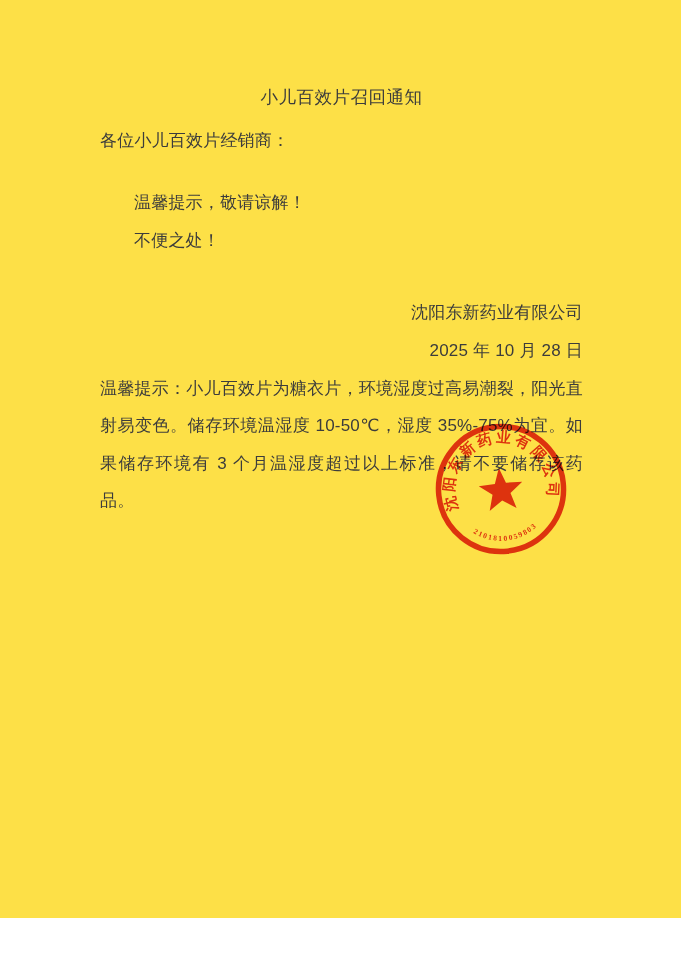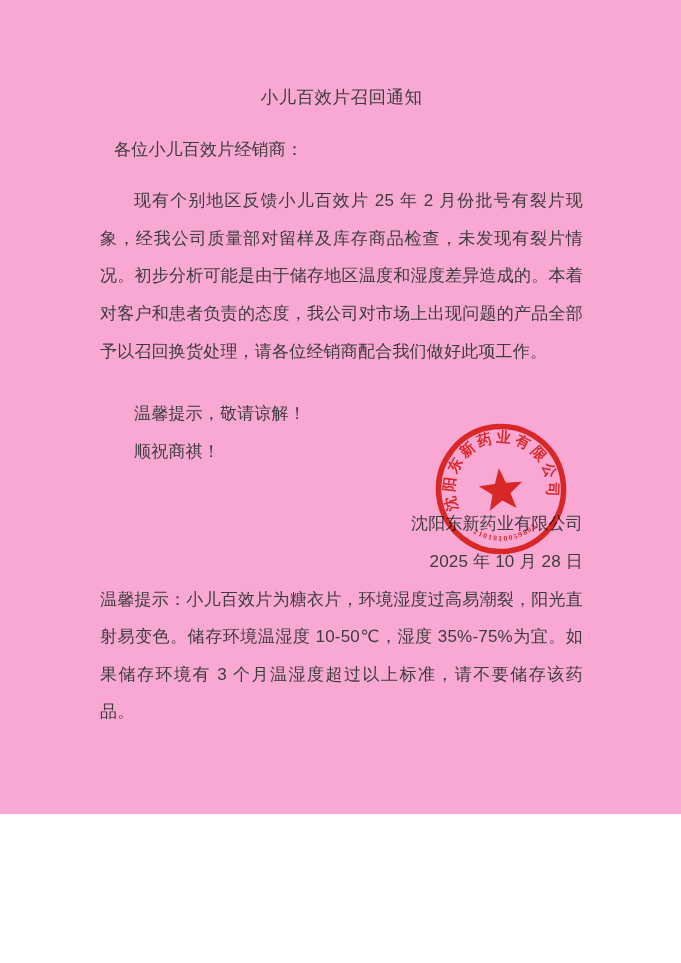--- a/index.html
+++ b/index.html
@@ -3,22 +3,22 @@
 <meta charset="utf-8">
 <style>
   html, body {
     margin: 0;
     padding: 0;
     background: #ffffff;
   }
   .page {
     position: relative;
     width: 681px;
-    height: 814px;
-    background: #f9a8d4;
+    height: 918px;
+    background: #fde047;
     overflow: hidden;
     font-family: "Liberation Sans", "DejaVu Sans", serif;
     color: #3c3c3c;
   }
   .content {
     position: absolute;
     left: 100px;
     top: 79px;
     width: 483px;
     font-size: 17px;
@@ -26,21 +26,21 @@
     letter-spacing: 0.2px;
   }
   .doc-title {
     margin: 0 0 5px 0;
     font-size: 17.5px;
     font-weight: normal;
     text-align: center;
     letter-spacing: 0.5px;
   }
   .salutation {
-    margin: 14px;
+    margin: 0;
   }
   .body-para {
     margin: 0;
     text-indent: 2em;
     text-align: justify;
   }
   .closing-1 {
     margin: 25px 0 0 0;
     text-indent: 2em;
   }
@@ -74,25 +74,24 @@
 </head>
 <body>
 
 <div class="page">
   <div class="content">
 
     <h1 class="doc-title">小儿百效片召回通知</h1>
 
     <p class="salutation">各位小儿百效片经销商：</p>
 
-    <p class="body-para">现有个别地区反馈小儿百效片 25 年 2 月份批号有裂片现象，经我公司质量部对留样及库存商品检查，未发现有裂片情况。初步分析可能是由于储存地区温度和湿度差异造成的。本着对客户和患者负责的态度，我公司对市场上出现问题的产品全部予以召回换货处理，请各位经销商配合我们做好此项工作。</p>
 
     <p class="closing-1">温馨提示，敬请谅解！</p>
 
-    <p class="closing-2">顺祝商祺！</p>
+    <p class="closing-2">不便之处！</p>
 
     <p class="sig-company">沈阳东新药业有限公司</p>
 
     <p class="sig-date">2025 年 10 月 28 日</p>
 
     <p class="tips-para">温馨提示：小儿百效片为糖衣片，环境湿度过高易潮裂，阳光直射易变色。储存环境温湿度 10-50℃，湿度 35%-75%为宜。如果储存环境有 3 个月温湿度超过以上标准，请不要储存该药品。</p>
 
   </div>
 
   <svg class="stamp" width="166" height="166" viewBox="-83 -83 166 166">

